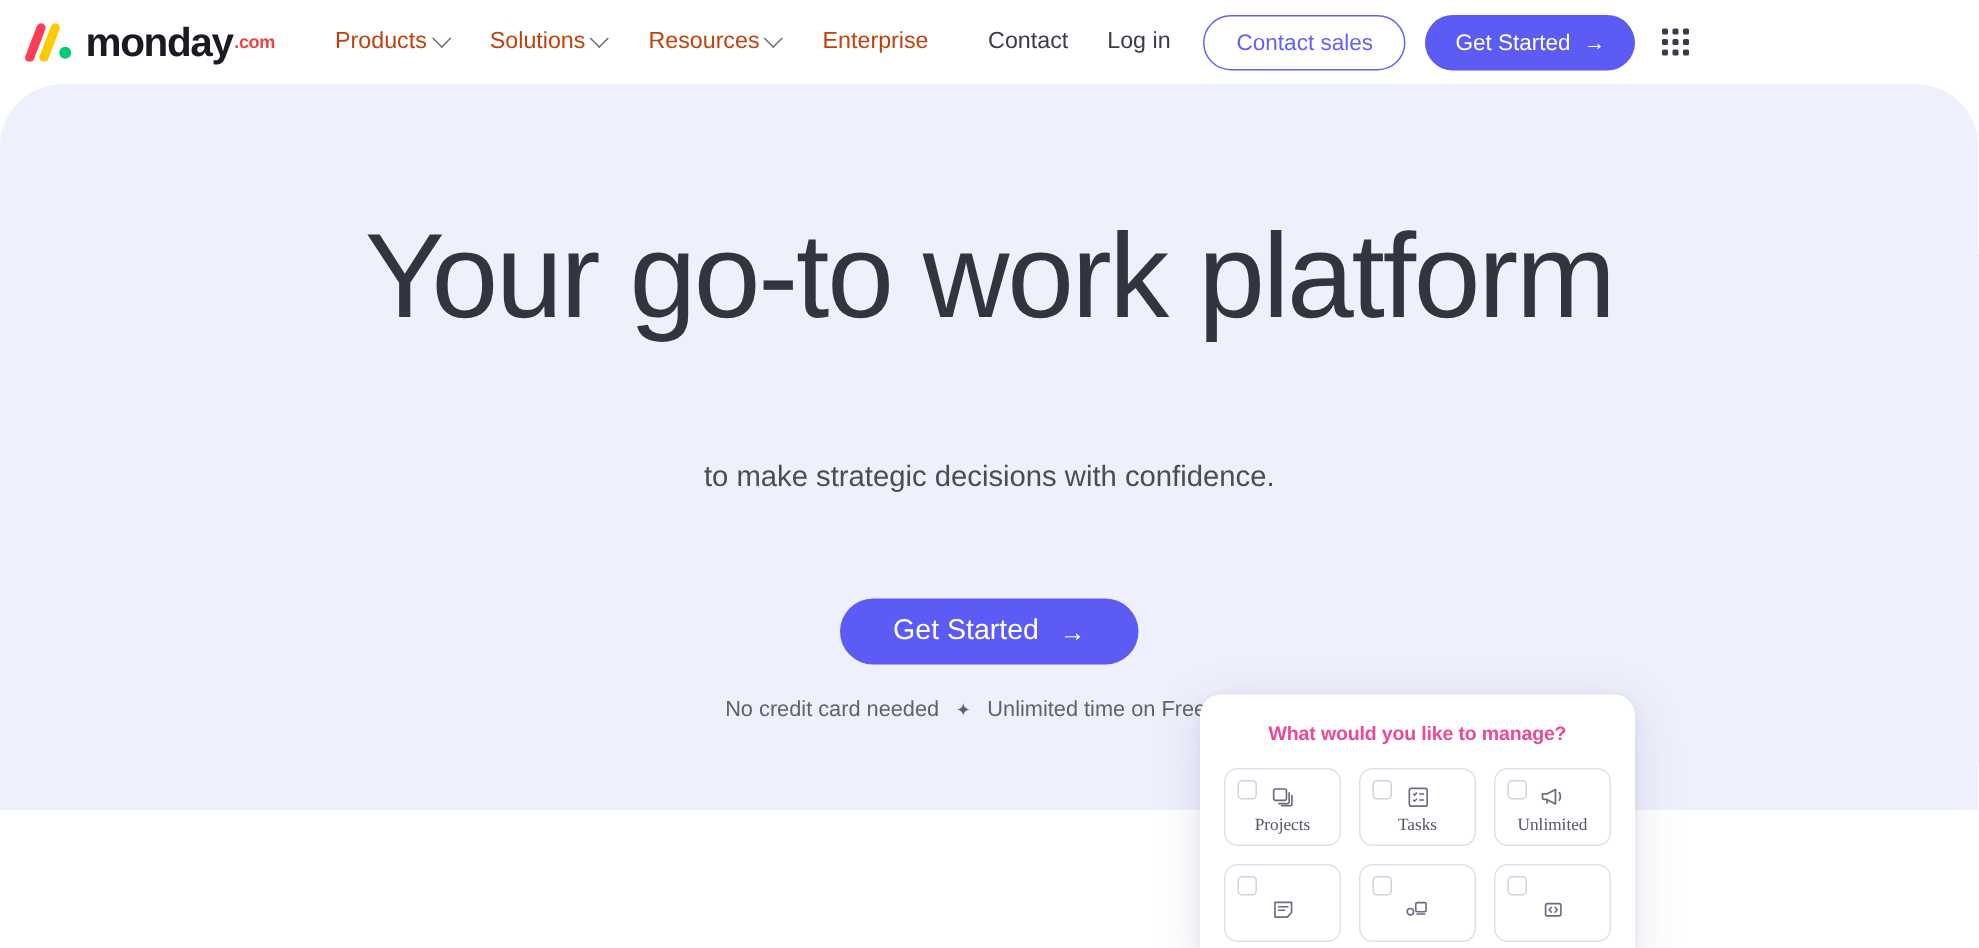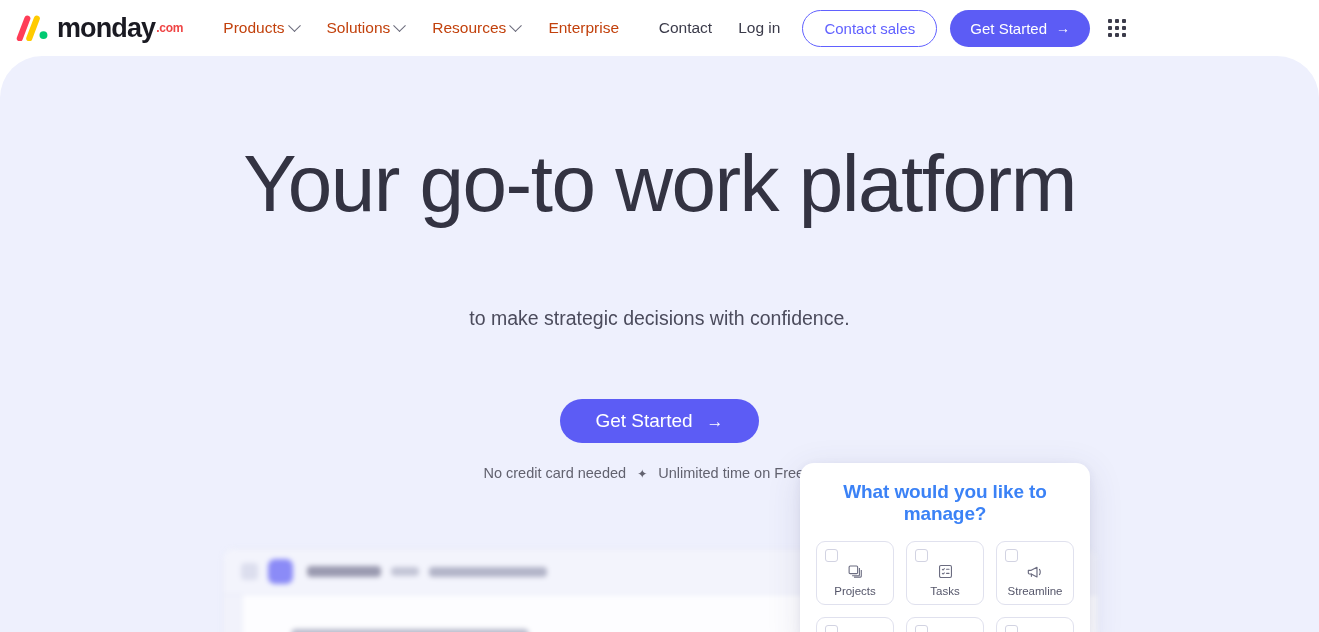--- a/index.html
+++ b/index.html
@@ -75,21 +75,21 @@
   .apps-grid {
     margin-left: 18px; margin-right: 4px;
     display: grid; grid-template-columns: repeat(3, 4px);
     grid-template-rows: repeat(3, 4px); gap: 3px; cursor: pointer;
   }
   .apps-grid i { background: #3b3b4a; border-radius: 1px; display: block; width: 4px; height: 4px; }
 
   
   .hero {
     position: absolute; top: 56px; left: 0;
-    width: 1319px; height: 576px;
+    width: 1319px; height: 484px;
     background: #eef0fd;
     border-top-left-radius: 42px;
     border-top-right-radius: 42px;
     overflow: hidden;
   }
   .hero-inner { position: relative; width: 100%; height: 100%; }
 
   .headline {
     position: absolute; top: 86px; left: 0; width: 100%;
     text-align: center;
@@ -151,35 +151,35 @@
     position: absolute; left: 800px; top: 463px;
     width: 290px; height: 186px;
     background: #ffffff;
     border-radius: 14px;
     box-shadow: 0 8px 34px rgba(60,60,110,0.13), 0 2px 8px rgba(60,60,110,0.07);
     padding: 18px 16px 0 16px;
     overflow: hidden;
     z-index: 30;
   }
   .modal-title {
-    text-align: center; font-size: 19px; font-weight: 700;
-    color: #3b82f6; margin-bottom: 16px; letter-spacing: -0.1px;
+    text-align: center; font-size: 13px; font-weight: 700;
+    color: #ec4899; margin-bottom: 16px; letter-spacing: -0.1px;
   }
   .opt-grid {
     display: grid; grid-template-columns: repeat(3, 1fr);
     gap: 12px;
   }
   .opt-card {
     position: relative;
     border: 1px solid #e0e1ee;
     border-radius: 9px;
-    height: 64px;
+    height: 52px;
     display: flex; flex-direction: column;
     align-items: center; justify-content: flex-end;
-    padding-bottom: 7px; cursor: pointer; background: #fff;
+    padding-bottom: 7px; cursor: pointer; background: #fff; font-family: Liberation Serif, serif;
   }
   .opt-check {
     position: absolute; left: 8px; top: 7px;
     width: 13px; height: 13px;
     border: 1.2px solid #d2d3e2; border-radius: 3px; background: #fff;
     cursor: pointer;
   }
   .opt-icon {
     height: 22px; display: flex; align-items: center; justify-content: center;
     color: #6b6c80; margin-bottom: 3px; margin-top: 8px;
@@ -318,21 +318,21 @@
 
       <div class="opt-card">
         <span class="opt-check"></span>
         <span class="opt-icon">
           <svg width="18" height="18" viewBox="0 0 20 20" fill="none" stroke="currentColor" stroke-width="1.3" stroke-linejoin="round">
             <path d="M2.6 8.1 v3.1 a1 1 0 0 0 1 1 h2.2 l6.4 3.3 V4.8 L5.8 8.1 z"></path>
             <path d="M15 7.2 c1.1 .9 1.1 4.7 0 5.6" stroke-linecap="round"></path>
             <path d="M6 12.4 v2.4" stroke-linecap="round"></path>
           </svg>
         </span>
-        <span class="opt-label">Streamline</span>
+        <span class="opt-label">Unlimited</span>
       </div>
 
       <div class="opt-card">
         <span class="opt-check"></span>
         <span class="opt-icon">
           <svg width="17" height="17" viewBox="0 0 20 20" fill="none" stroke="currentColor" stroke-width="1.3">
             <path d="M3.5 4.2 h13 v8 l-3.4 3.6 H3.5 z" stroke-linejoin="round"></path>
             <path d="M6.3 7.6 H13.7" stroke-linecap="round" stroke-width="1.2"></path>
             <path d="M6.3 10.4 H11" stroke-linecap="round" stroke-width="1.2"></path>
           </svg>

